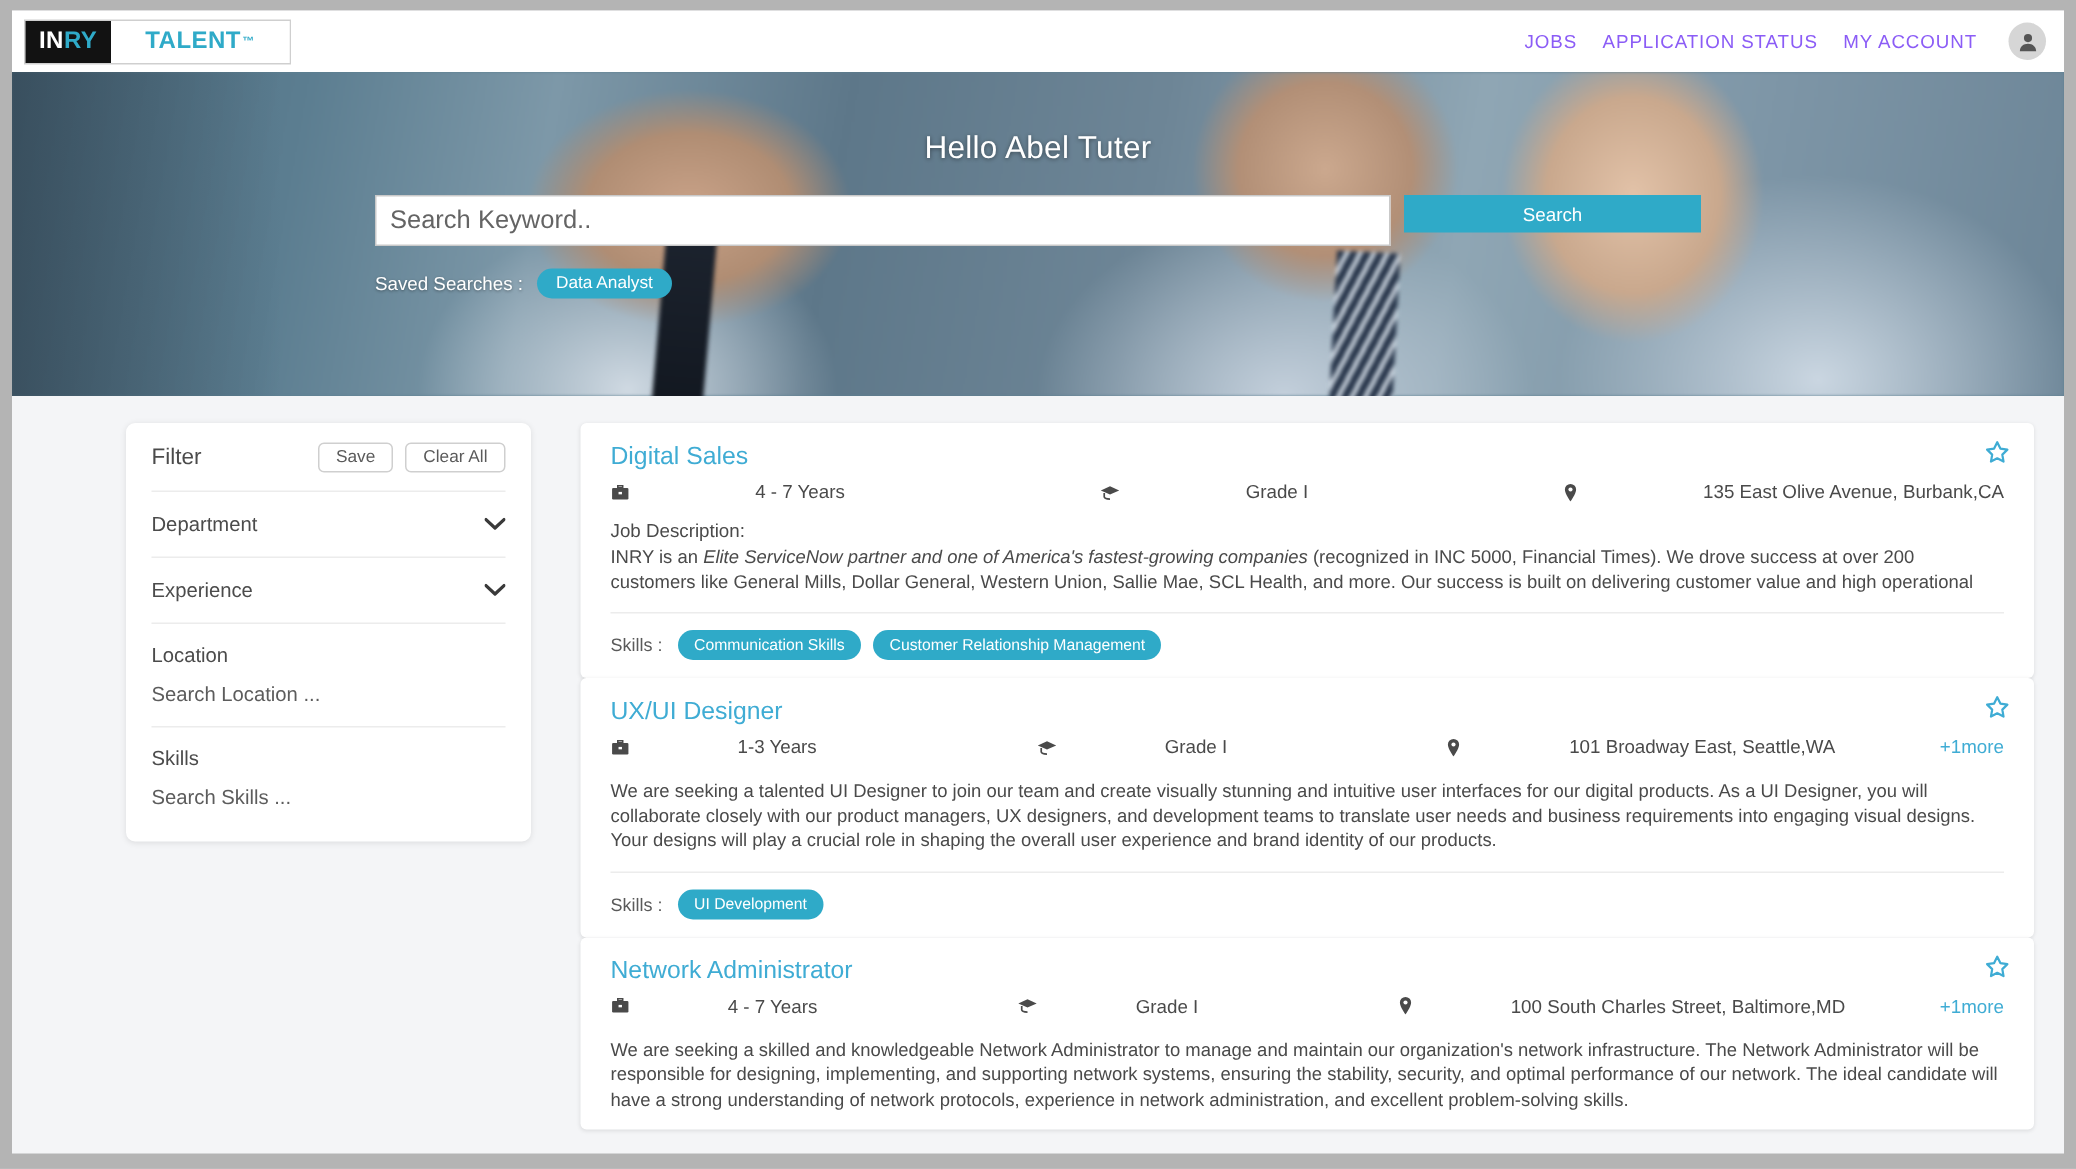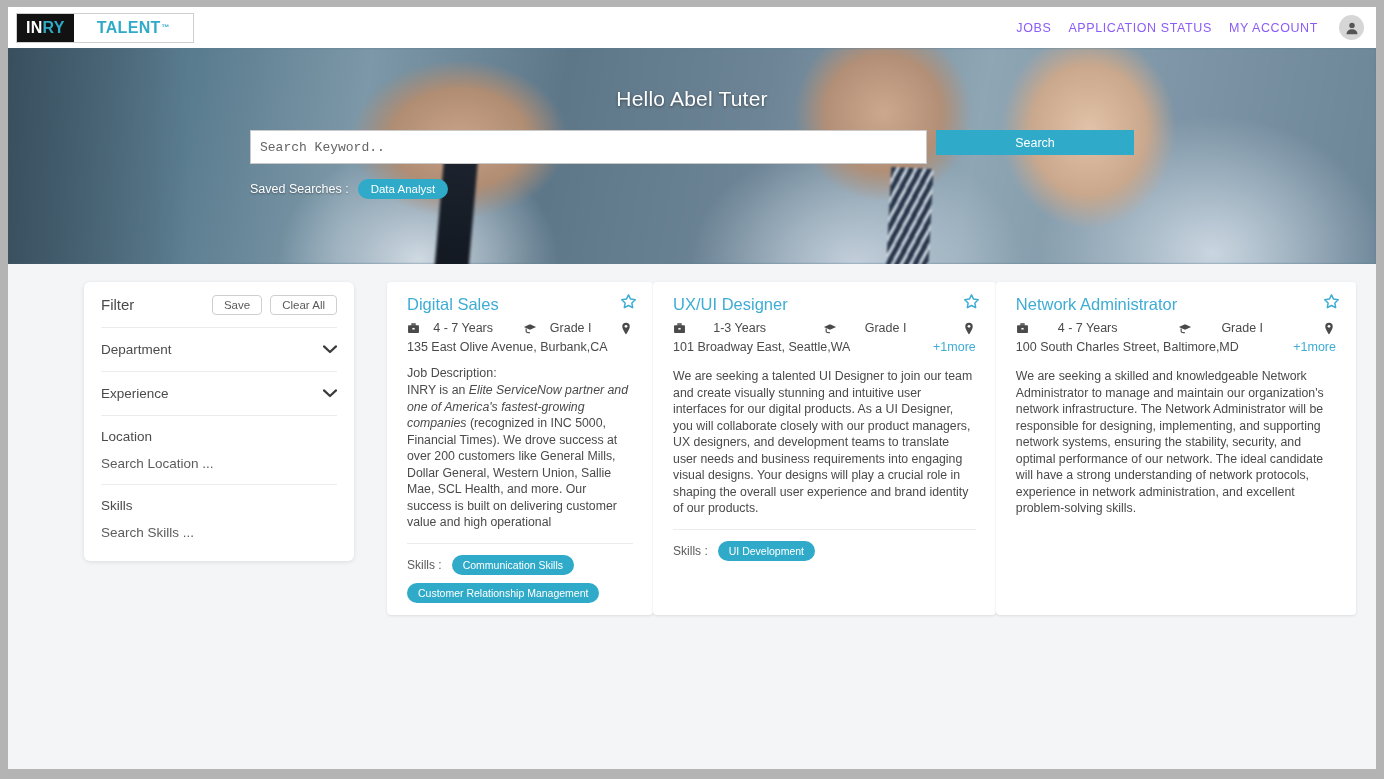--- a/index.html
+++ b/index.html
@@ -137,23 +137,23 @@
     display: flex;
     width: 884px;
     gap: 9px;
   }
   .search-input {
     flex: 1 1 auto;
     height: 25px;
     border: 1px solid #c9c9c9;
     background: #ffffff;
     padding: 16px 9px;
-    font-size: 13px;
+    font-size: 17px;
     color: #4a4a4a;
-    font-family: Liberation Mono, monospace;
+    font-family: Liberation Sans, sans-serif;
     outline: none;
   }
   .search-input::placeholder { color: #646464; }
   .search-btn {
     width: 198px; height: 25px;
     background: #2FAAC8;
     border: none;
     color: #ffffff;
     font-size: 12.5px;
     cursor: pointer;
@@ -235,21 +235,21 @@
     background: transparent;
     font-family: "Liberation Sans", sans-serif;
     padding: 0;
   }
   .fgroup-input::placeholder { color: #5c5c5c; }
   .filter-card .fgroup:last-child { padding-bottom: 20px; }
 
   
   .jobs {
     flex: 1 1 auto;
-    display: flex; flex-direction: row;
+    display: flex; flex-direction: column;
     gap: 0;
     min-width: 0;
   }
   .job-card {
     background: #ffffff;
     border-radius: 4px;
     box-shadow: 0 1px 3px rgba(0,0,0,.10);
     padding: 13px 20px 12px 20px;
     position: relative;
   }

